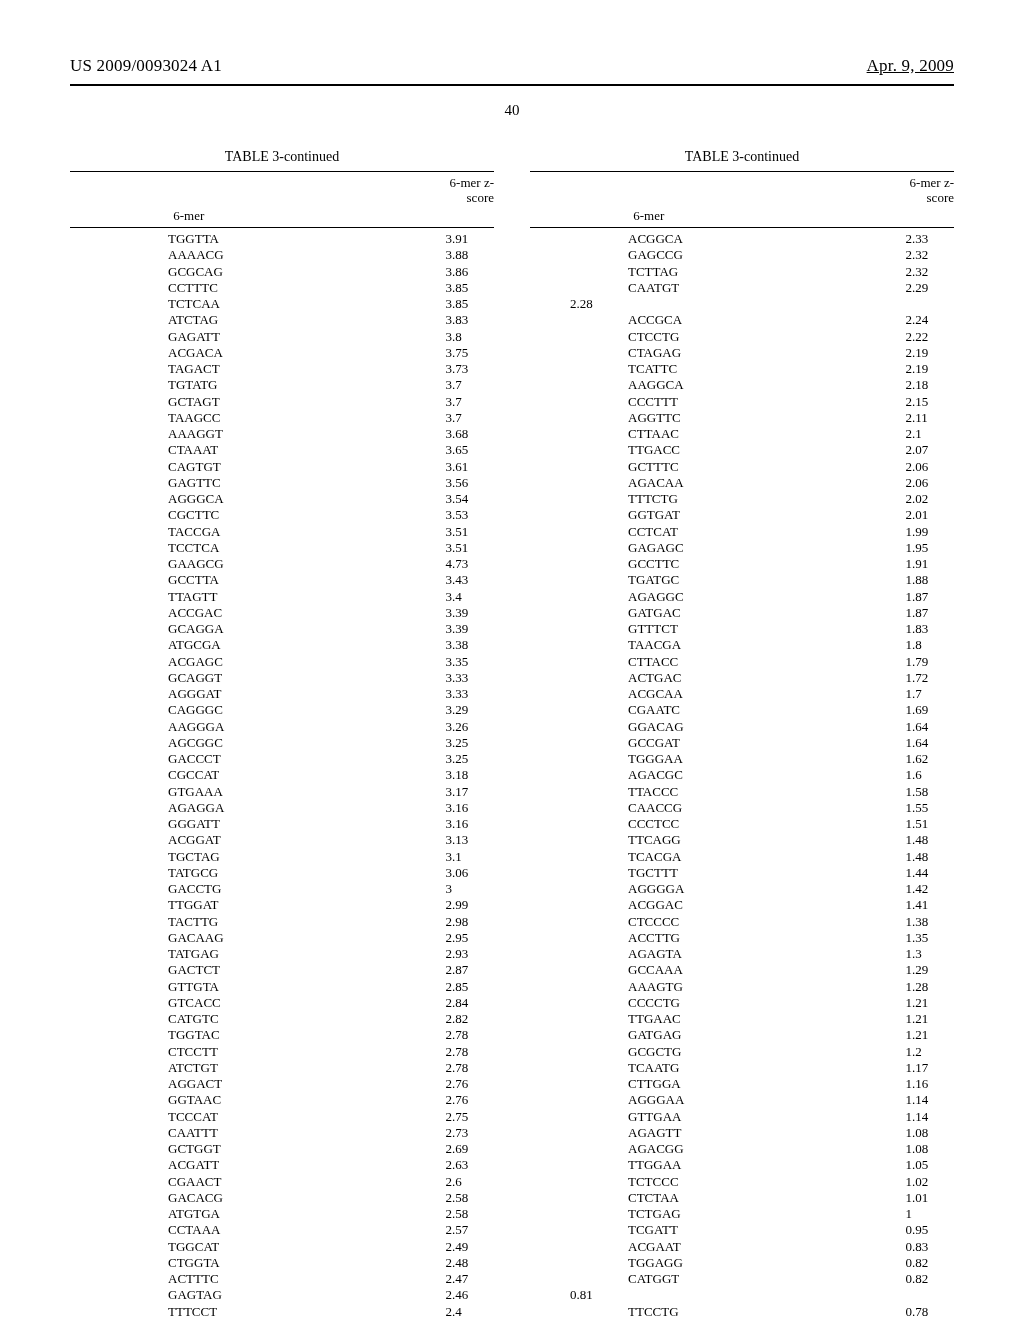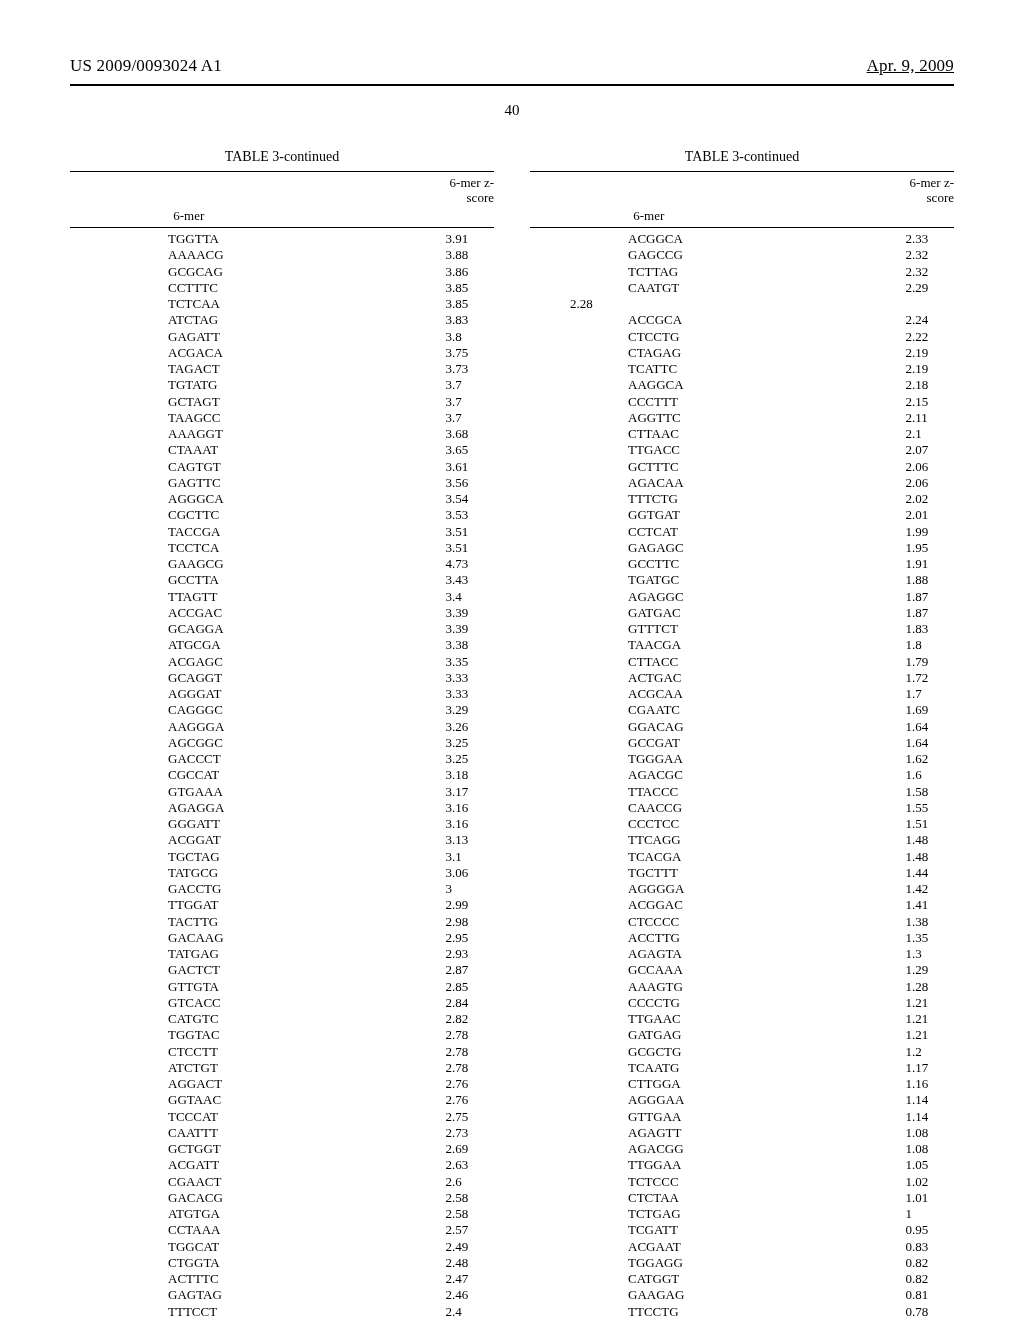--- a/index.html
+++ b/index.html
@@ -665,21 +665,20 @@
           </div>
           <div class="data-row">
             <div class="cell-6mer">TGGAGG</div>
             <div class="cell-score">0.82</div>
           </div>
           <div class="data-row">
             <div class="cell-6mer">CATGGT</div>
             <div class="cell-score">0.82</div>
           </div>
           <div class="data-row">
-            <div class="cell-6mer">GAAGAG</div>
             <div class="cell-score">0.81</div>
           </div>
           <div class="data-row">
             <div class="cell-6mer">TTCCTG</div>
             <div class="cell-score">0.78</div>
           </div>
           <div class="data-row">
             <div class="cell-6mer">CGCTTT</div>
             <div class="cell-score">0.75</div>
           </div>

